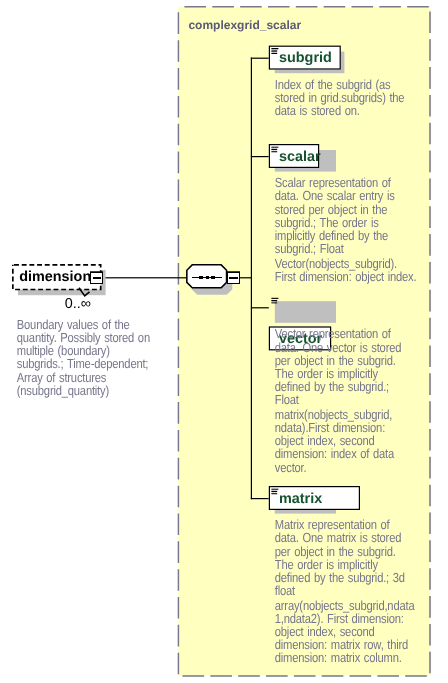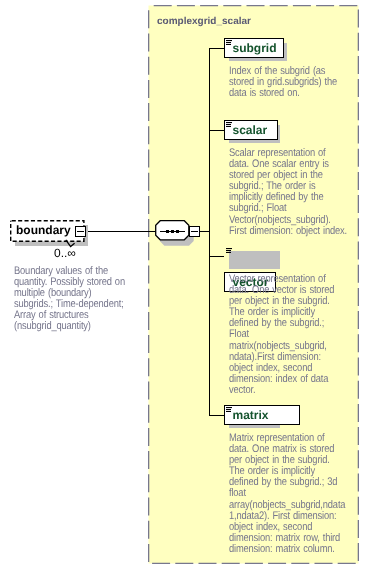--- a/index.html
+++ b/index.html
@@ -52,21 +52,21 @@
 </head>
 <body>
 
 <div class="canvas">
 
   <div class="eshadow" style="left:15px;top:225px;width:73px;height:21px;"></div>
   <svg class="rootframe" width="75" height="22">
     <rect x="0.7" y="0.7" width="73.2" height="20.6" fill="#ffffff" stroke="#000" stroke-width="1.4" stroke-dasharray="4.1 2.3" stroke-dashoffset="-1"></rect>
   </svg>
   <div class="rootbox">
-    <span class="lbl">boundary</span>
+    <span class="lbl">dimension</span>
   </div>
   <svg class="minusbox" style="left:75px;top:226px;" viewBox="0 0 11 11">
     <rect x="0.6" y="0.6" width="9.8" height="9.8" fill="#ffffff" stroke="#000" stroke-width="1.2" shape-rendering="crispEdges"></rect>
     <rect x="2.1" y="5" width="7" height="1.2" fill="#000" shape-rendering="crispEdges"></rect>
   </svg>
   <svg class="occmark" width="12" height="9" viewBox="0 0 12 9">
     <path d="M0.8 0.8 L5.6 7.6 L9.6 4.2" fill="none" stroke="#000" stroke-width="1.3"></path>
   </svg>
   <div class="occ">0..∞</div>
   <div class="anno" style="left:14px;top:266px;width:139px;">Boundary values of the quantity. Possibly stored on multiple (boundary) subgrids.; Time-dependent; Array of structures (nsubgrid_quantity)</div>
@@ -104,21 +104,21 @@
   <svg class="eicon" style="left:226px;top:40px;" viewBox="0 0 7 5.2">
       <g fill="#000">
         <rect x="0" y="0" width="6" height="1.1"></rect>
         <rect x="0" y="2" width="5" height="1.1"></rect>
         <rect x="0" y="4" width="5" height="1.1"></rect>
       </g>
     </svg>
   <div class="anno" style="left:229px;top:66px;width:139px;">Index of the subgrid (as stored in grid.subgrids) the data is stored on.</div>
 
   <div class="eshadow" style="left:229px;top:124.5px;width:51px;height:18px;"></div>
-  <div class="elem" style="left:224px;top:120px;width:54px;height:19.5px;">
+  <div class="elem" style="left:224px;top:120px;width:42px;height:19.5px;">
     <span class="lbl">scalar</span>
   </div>
   <svg class="eicon" style="left:226px;top:122px;" viewBox="0 0 7 5.2">
       <g fill="#000">
         <rect x="0" y="0" width="6" height="1.1"></rect>
         <rect x="0" y="2" width="5" height="1.1"></rect>
         <rect x="0" y="4" width="5" height="1.1"></rect>
       </g>
     </svg>
   <div class="anno" style="left:229px;top:148px;width:139px;">Scalar representation of data. One scalar entry is stored per object in the subgrid.; The order is implicitly defined by the subgrid.; Float Vector(nobjects_subgrid). First dimension: object index.</div>

